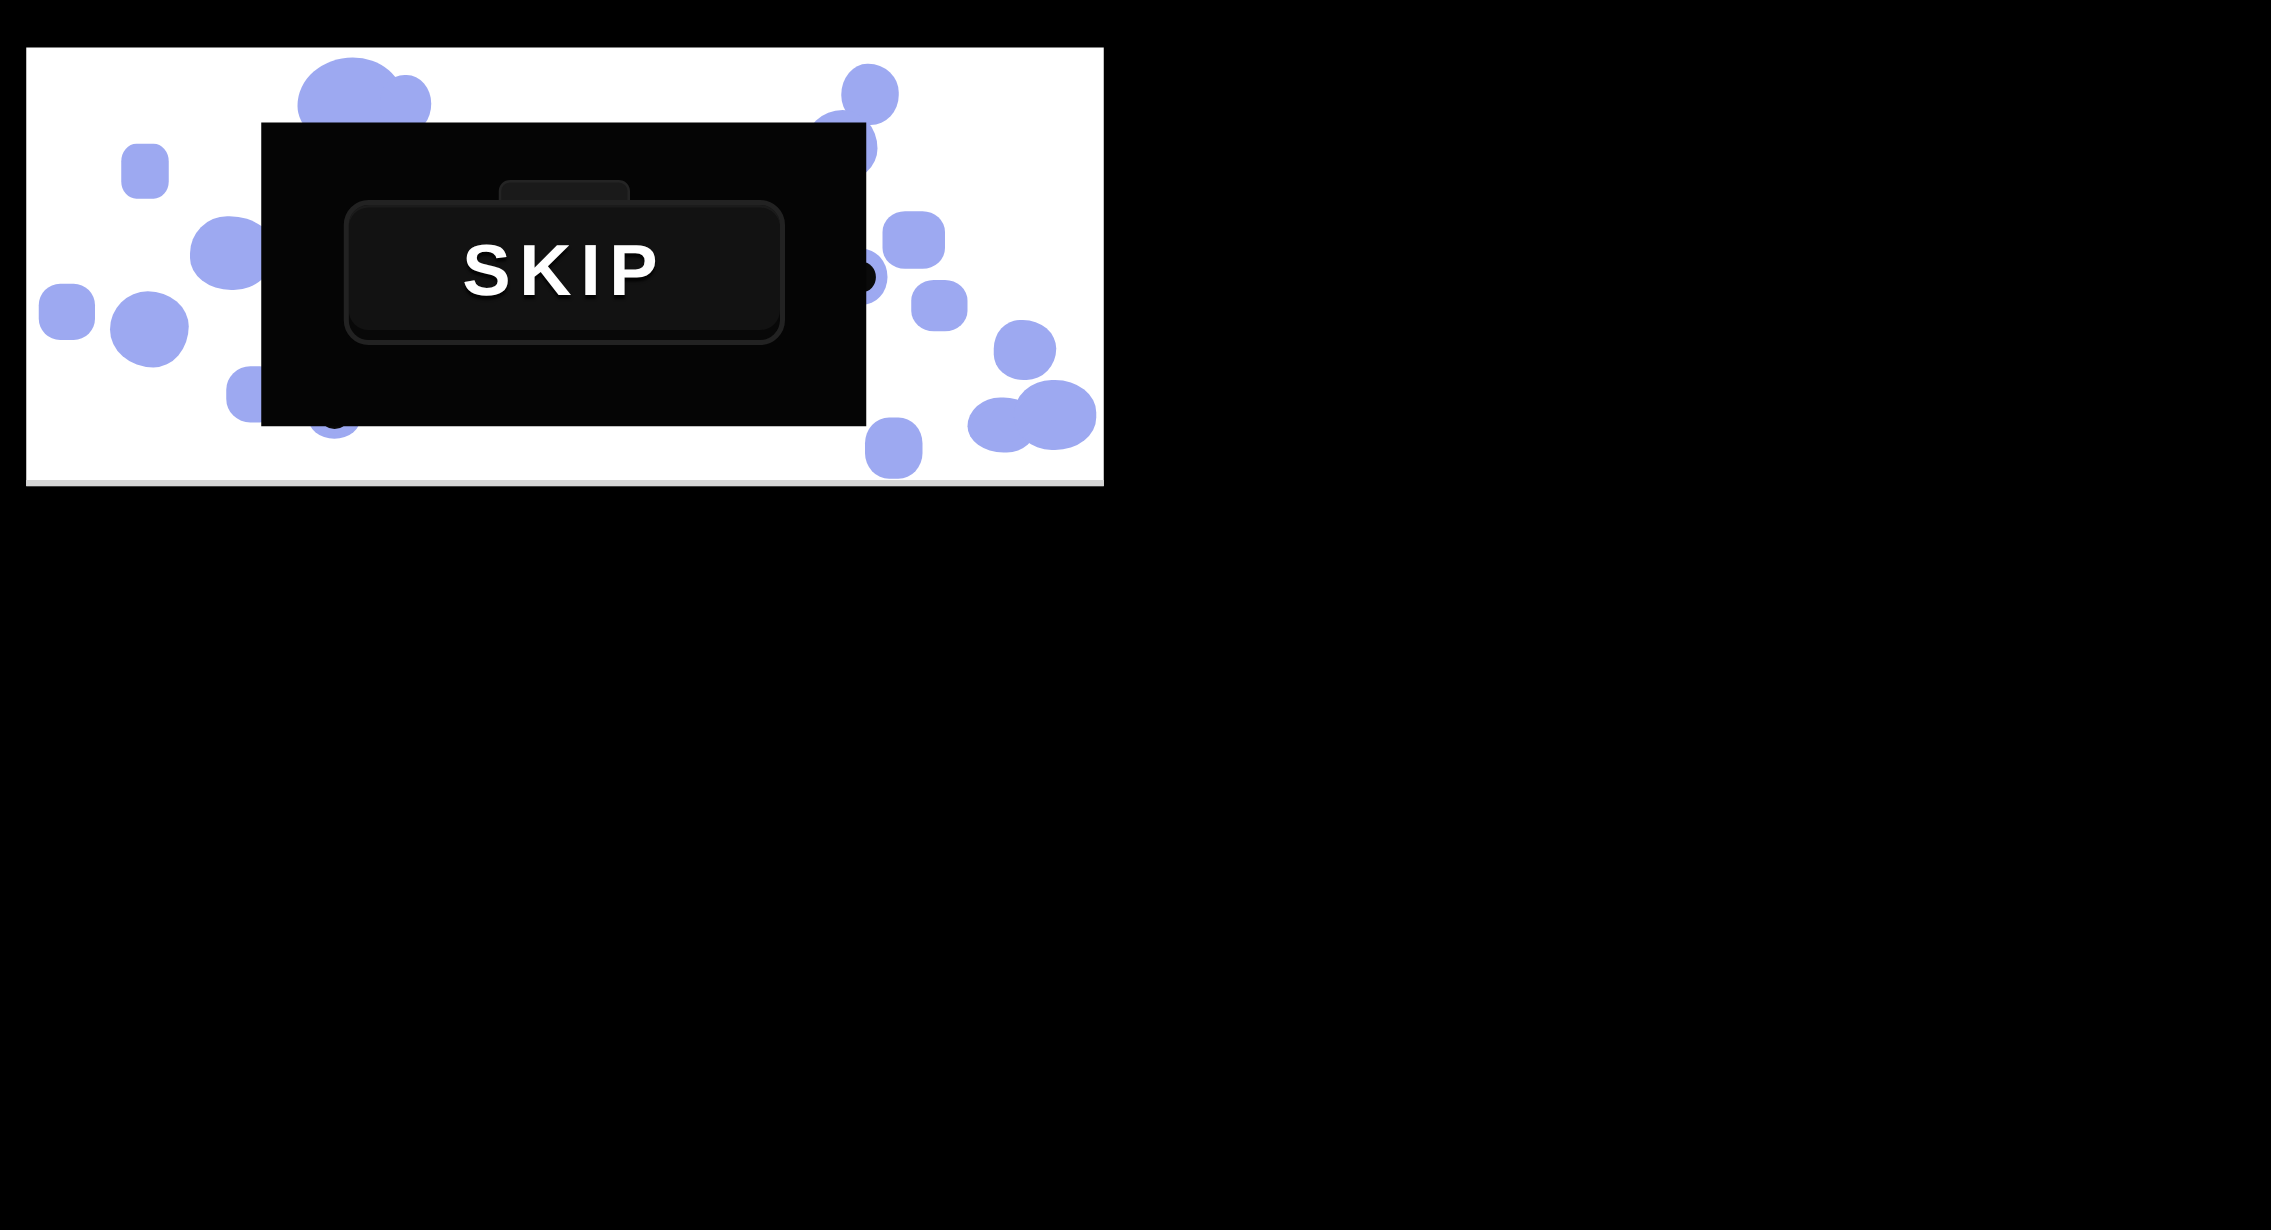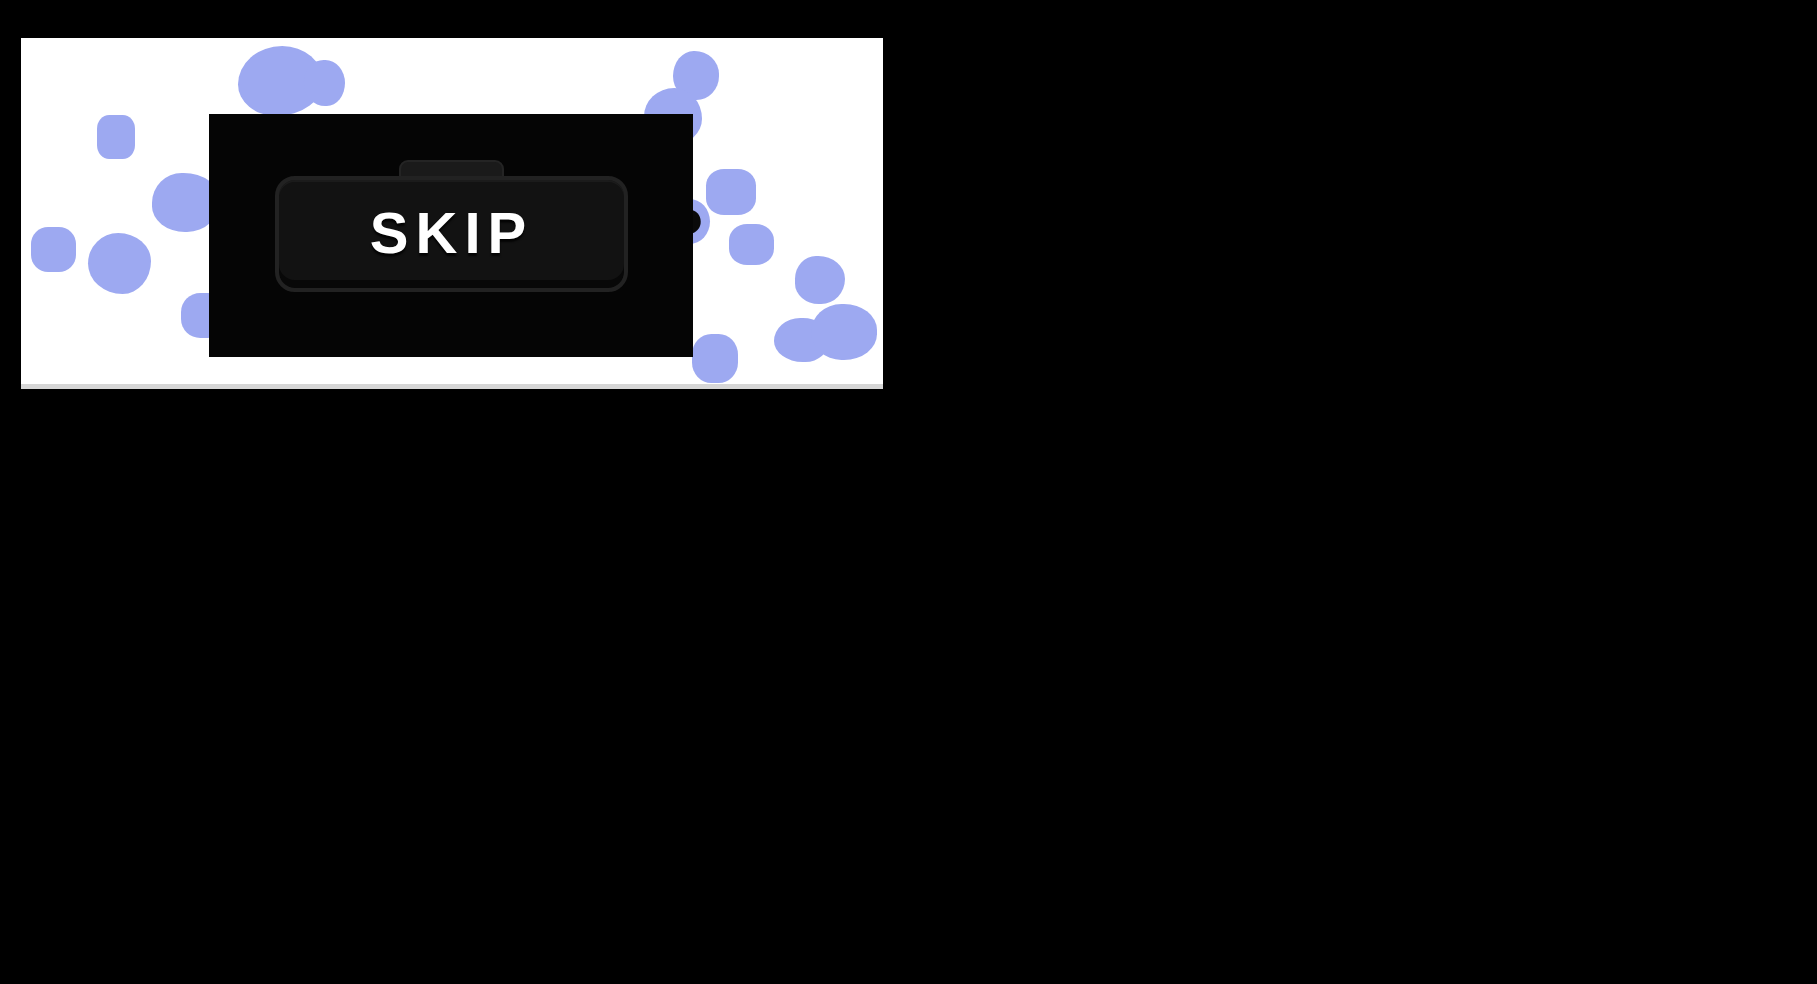--- a/index.html
+++ b/index.html
@@ -24,21 +24,20 @@
   }
 
   
   .overlay {
     position: absolute;
     left: 188px;
     top: 60px;
     width: 484px;
     height: 243px;
     background: #050505;
-    margin-top: 16px;
   }
 
   
   .notch {
     position: absolute;
     left: 190px;
     top: 46px;
     width: 105px;
     height: 28px;
     background: #1a1a1a;

